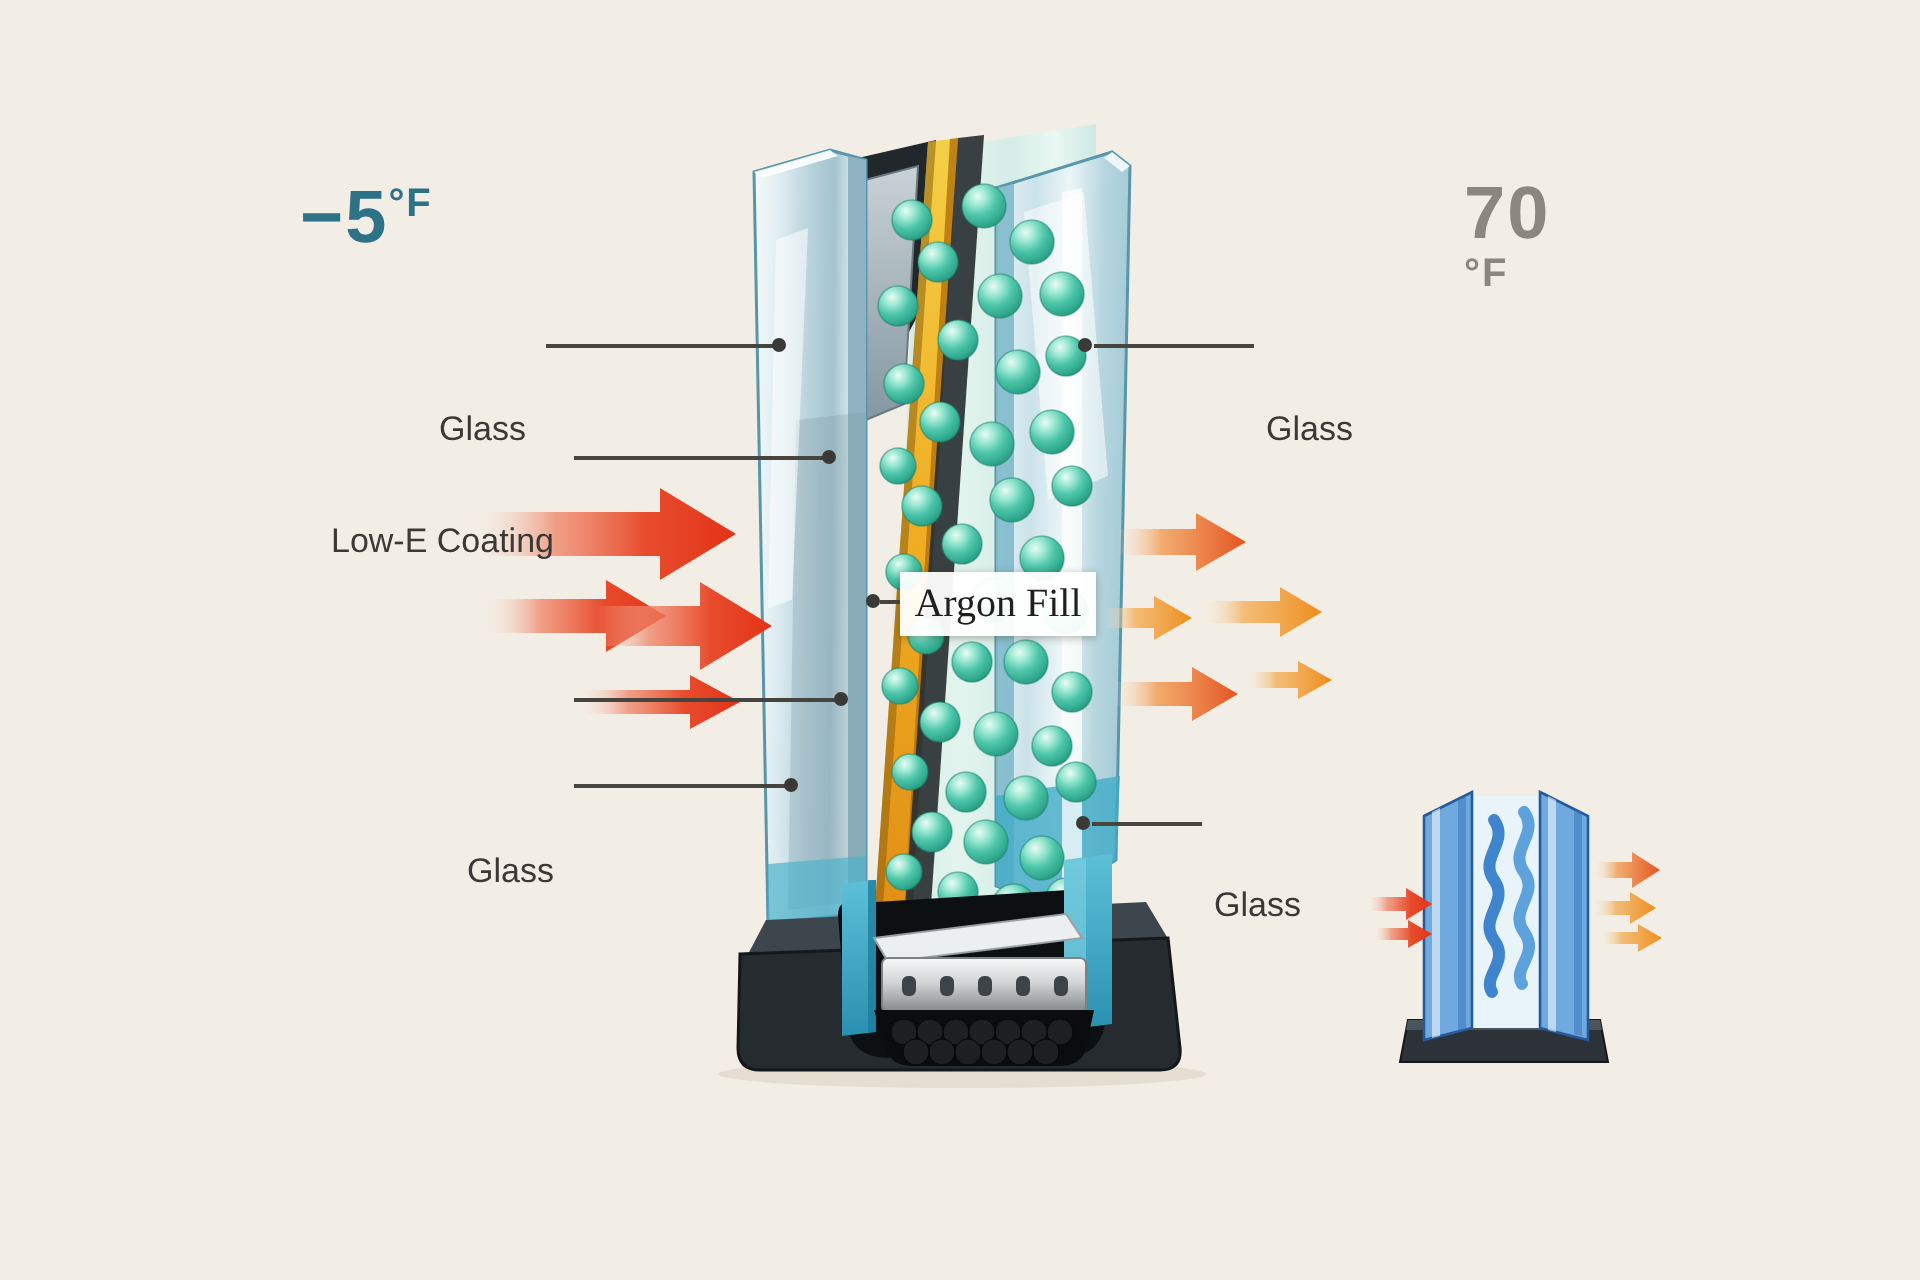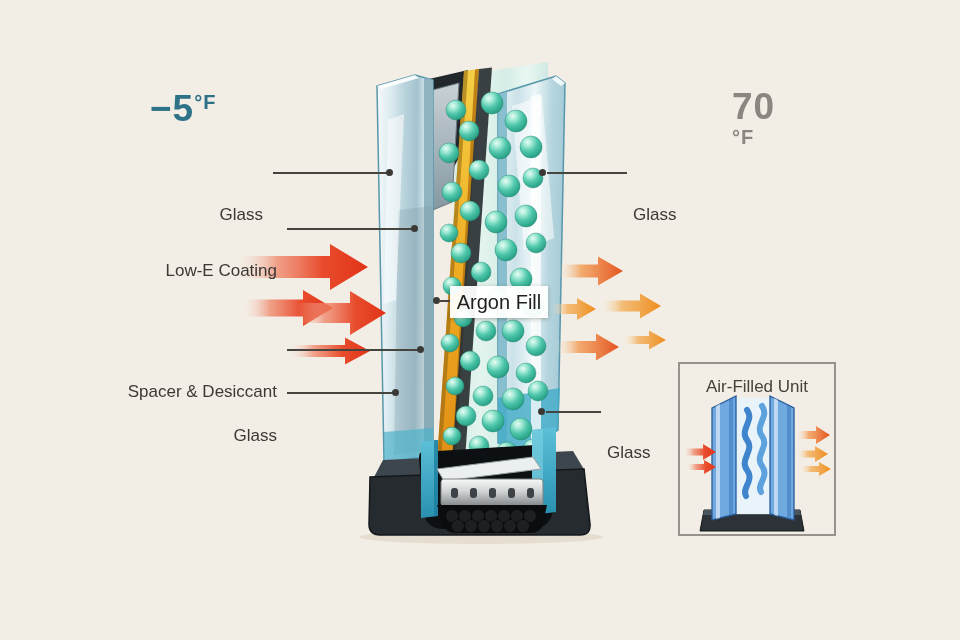--- a/index.html
+++ b/index.html
@@ -23,21 +23,21 @@
   .temp .v{font-size:37px;line-height:1;letter-spacing:1px;}
   .temp .u{font-size:20px;line-height:1;margin-top:2px;letter-spacing:1px;}
   #temp-out{left:150px;top:90px;color:#2e7288;}
   #temp-in{left:732px;top:88px;color:#8a8781;flex-direction:column;}
 
   #argon-box{
     position:absolute;left:450px;top:286px;width:98px;height:32px;
     background:rgba(255,255,255,.95);
     box-shadow:0 1px 4px rgba(60,50,30,.35);
     display:flex;align-items:center;justify-content:center;
-    font-size:20px;font-weight:400;color:#201f1d;white-space:nowrap;
+    font-size:20px;font-weight:400;color:#201f1d;white-space:nowrap;font-family:Liberation Serif, serif;
   }
 
   #inset-box{
     position:absolute;left:678px;top:362px;width:158px;height:174px;
     border:2px solid #96938c;box-sizing:border-box;
   }
   #inset-title{
     position:absolute;left:0;right:0;top:13px;text-align:center;
     font-size:17px;font-weight:400;color:#474238;
   }
@@ -271,37 +271,33 @@
   </div>
 
   <div class="lbl" style="right:697px;top:163px">Glass</div>
   <div class="lead" style="left:273px;top:172px;width:116px"></div>
   <div class="dot" style="left:386px;top:169px"></div>
 
   <div class="lbl" style="right:683px;top:219px">Low-E Coating</div>
   <div class="lead" style="left:287px;top:228px;width:126px"></div>
   <div class="dot" style="left:411px;top:225px"></div>
 
-  <div class="lbl" style="right:683px;top:340px">Spacer &amp; Desiccant</div>
   <div class="lead" style="left:287px;top:349px;width:132px"></div>
   <div class="dot" style="left:417px;top:346px"></div>
 
   <div class="lbl" style="right:683px;top:384px">Glass</div>
   <div class="lead" style="left:287px;top:392px;width:107px"></div>
   <div class="dot" style="left:392px;top:389px"></div>
 
   <div class="lbl" style="left:633px;top:163px">Glass</div>
   <div class="lead" style="left:547px;top:172px;width:80px"></div>
   <div class="dot" style="left:539px;top:169px"></div>
 
   <div class="lbl" style="left:607px;top:401px">Glass</div>
   <div class="lead" style="left:546px;top:411px;width:55px"></div>
   <div class="dot" style="left:538px;top:408px"></div>
 
   <div class="dot" style="left:433px;top:297px"></div>
   <div class="lead" style="left:440px;top:300px;width:12px"></div>
   <div id="argon-box">Argon Fill</div>
 
-  <div id="inset-box">
-    <div id="inset-title">Air-Filled Unit</div>
-  </div>
 
 </div>
 
 </body></html>

